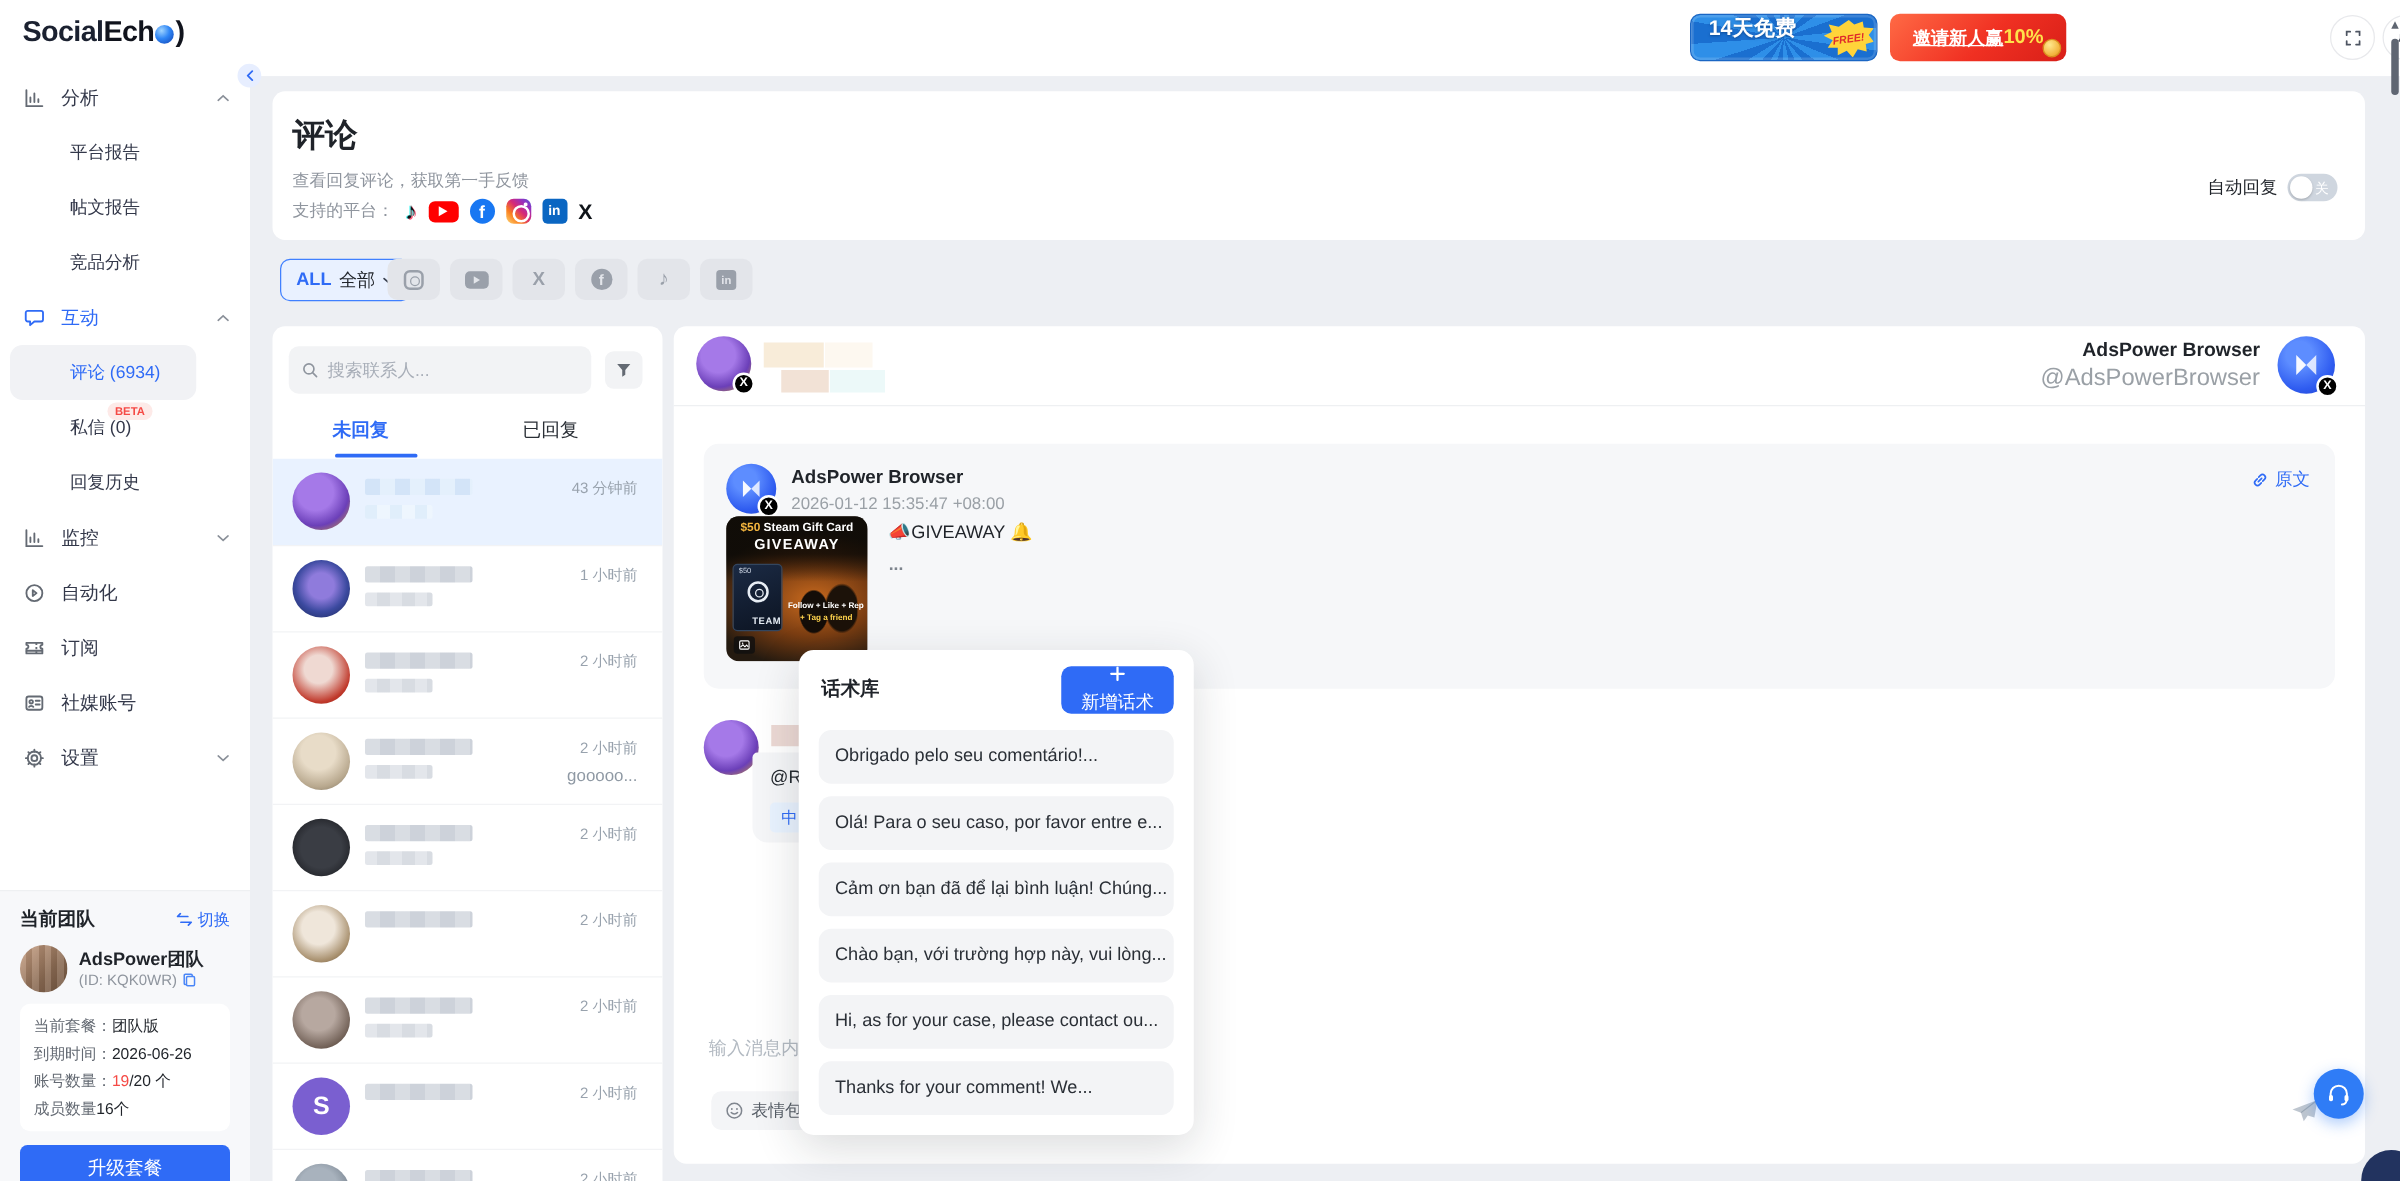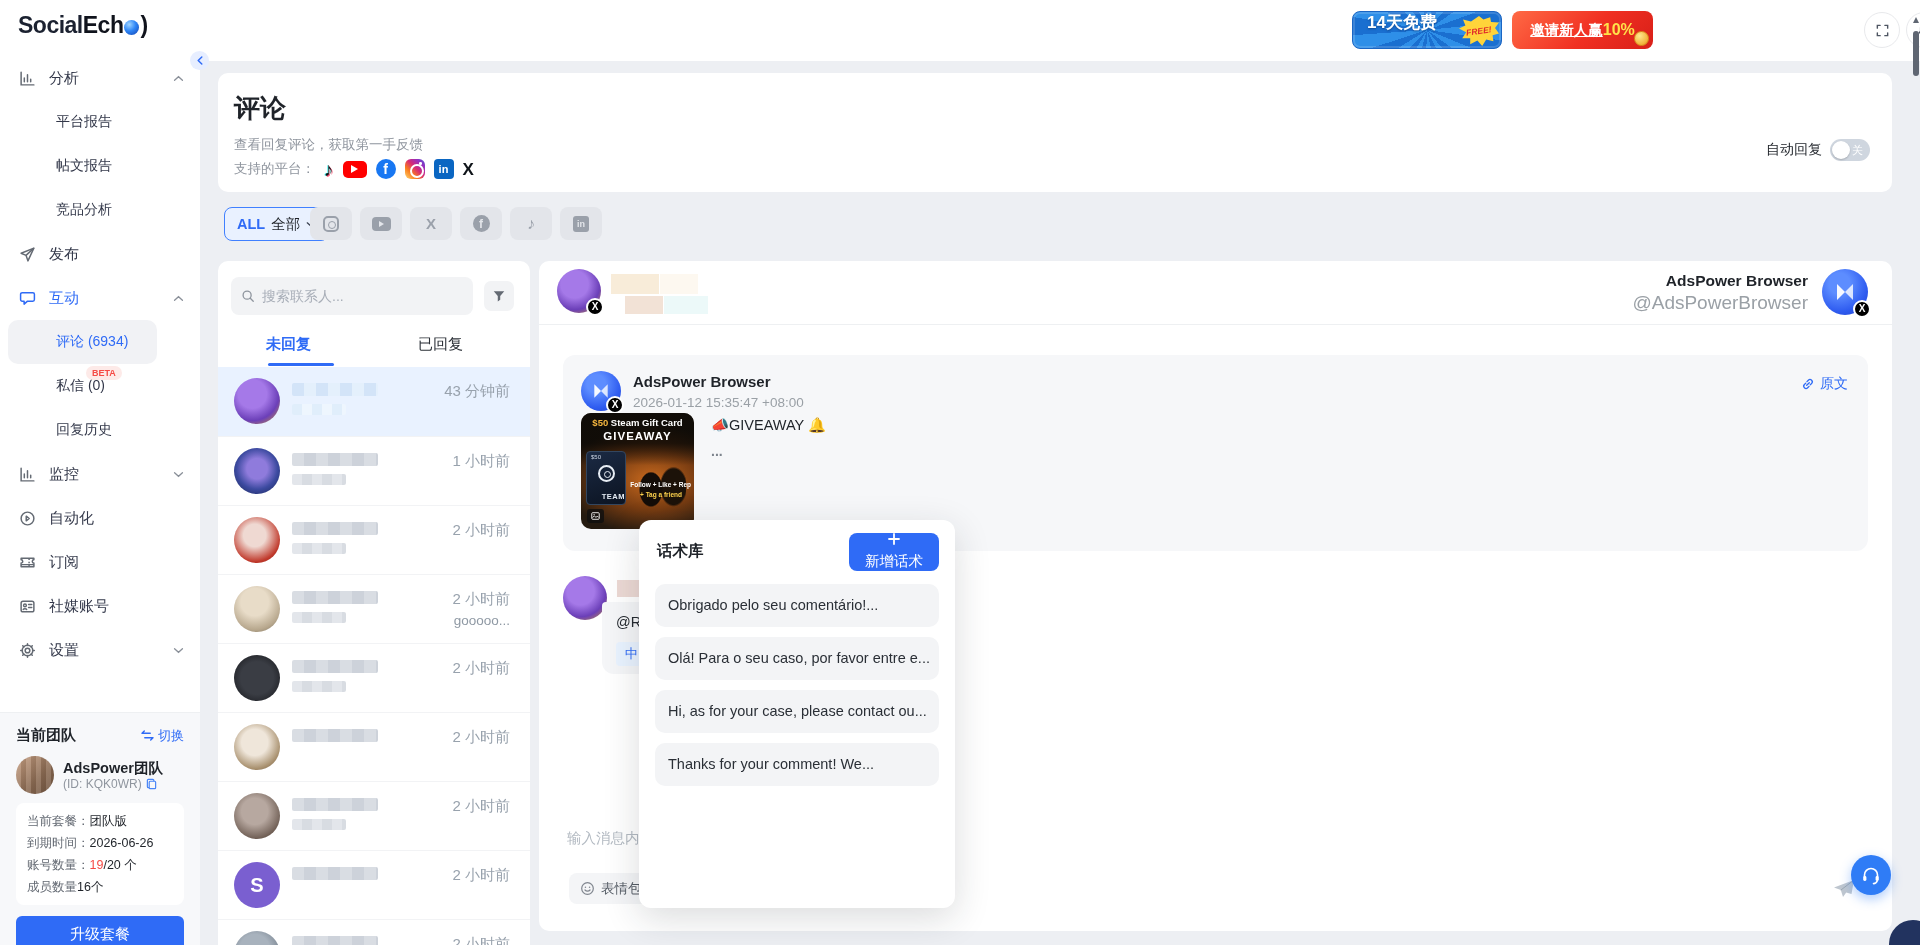--- a/index.html
+++ b/index.html
@@ -136,21 +136,21 @@
   .av5 { background:radial-gradient(circle at 45% 40%, #efe6da 0 35%, #a8906e 70%, #5f4a35 100%); }
   .av6 { background:radial-gradient(circle at 45% 40%, #b7a8a0 0 35%, #6b5a50 75%, #40342c 100%); }
   .av7 { background:#7a5fd0; }
   .av8 { background:radial-gradient(circle at 45% 40%, #a8b2bd 0 40%, #55616e 100%); }
   .c-b1 { position:absolute; left:74px; top:16px; width:86px; height:13px; border-radius:2px;
     background:repeating-linear-gradient(90deg,#d9dde3 0 12px,#cdd2da 12px 24px); }
   .c-b2 { position:absolute; left:74px; top:37px; width:54px; height:11px; border-radius:2px;
     background:repeating-linear-gradient(90deg,#e3e6eb 0 10px,#d8dce2 10px 20px); }
   .sel .c-b1 { background:repeating-linear-gradient(90deg,#d3e4f8 0 12px,#e4f0fc 12px 24px); }
   .sel .c-b2 { background:repeating-linear-gradient(90deg,#e0eefb 0 10px,#eef6fe 10px 20px); }
-  .c-time { position:absolute; right:20px; top:15px; font-size:15px; color:#98a2ad; }
+  .c-time { position:absolute; right:20px; top:15px; font-size:12px; color:#98a2ad; }
   .c-extra { position:absolute; right:20px; top:38px; font-size:13.5px; color:#8f99a4; }
 
   
   .chat-card { left:339px; top:200px; width:1353px; height:670px; overflow:visible; }
   .chat-head { position:absolute; left:0; top:0; width:100%; height:64px; border-bottom:1px solid #eef0f2; }
   .ch-ava { position:absolute; left:18px; top:8px; width:44px; height:44px; border-radius:50%;
     background:radial-gradient(circle at 40% 35%, #a579e8 0 35%, #6b3fb8 65%, #d9a41f 100%); }
   .xbadge { position:absolute; right:-3px; bottom:-3px; width:18px; height:18px; border-radius:50%; background:#000; border:2px solid #fff; color:#fff; font-size:10px; font-weight:900; display:flex; align-items:center; justify-content:center; line-height:1; }
   .ch-b1 { position:absolute; left:72px; top:13px; width:48px; height:20px; background:#f8ecd9; }
   .ch-b2 { position:absolute; left:121px; top:13px; width:38px; height:20px; background:#fdf8f0; }
@@ -239,29 +239,20 @@
     </div>
     <div class="nav-item nav-sub">
         <span>平台报告</span>
       </div>
     <div class="nav-item nav-sub">
         <span>帖文报告</span>
       </div>
     <div class="nav-item nav-sub">
         <span>竞品分析</span>
       </div>
-    <div class="nav-item">
-      <span class="ni-icon">
-          <svg width="17" height="17" viewBox="0 0 16 16" fill="none" stroke="#646a73" stroke-width="1.4" stroke-linejoin="round">
-            <path d="M14 2L2 6.8l4.6 2L8.4 14z"></path>
-            <path d="M14 2L6.6 8.8"></path>
-          </svg>
-        </span>
-      <span>发布</span>
-    </div>
     <div class="nav-item nav-blue">
       <span class="ni-icon">
           <svg width="17" height="17" viewBox="0 0 16 16" fill="none" stroke="#2f6bf6" stroke-width="1.4" stroke-linejoin="round">
             <path d="M3 2.5h10c.8 0 1.5.7 1.5 1.5v5c0 .8-.7 1.5-1.5 1.5H8l-3.2 2.8V10.5H3c-.8 0-1.5-.7-1.5-1.5V4c0-.8.7-1.5 1.5-1.5z"></path>
           </svg>
         </span>
       <span style="color:#2f6bf6">互动</span>
       <span class="chev">
           <svg width="11" height="7" viewBox="0 0 12 8" fill="none" stroke="#8a9099" stroke-width="1.5" stroke-linecap="round">
             <path d="M1.5 6L6 2l4.5 4"></path>
@@ -654,20 +645,22 @@
       <div class="pp-title">话术库</div>
       <button class="pp-add">
         <svg width="12" height="12" viewBox="0 0 12 12" fill="none" stroke="#fff" stroke-width="1.8" stroke-linecap="round">
             <path d="M6 1v10M1 6h10"></path>
           </svg>
         <span>新增话术</span>
       </button>
       <div class="pp-list">
         <div class="pp-item">Obrigado pelo seu comentário!...</div>
         <div class="pp-item">Olá! Para o seu caso, por favor entre e...</div>
+        <div class="pp-item">Cảm ơn bạn đã để lại bình luận! Chúng...</div>
+        <div class="pp-item">Chào bạn, với trường hợp này, vui lòng...</div>
         <div class="pp-item">Hi, as for your case, please contact ou...</div>
         <div class="pp-item">Thanks for your comment! We...</div>
       </div>
     </div>
   </section>
 </main>
 
 <div class="support-fab">
   <svg width="20" height="19" viewBox="0 0 20 19" fill="none" stroke="#fff" stroke-width="1.6" stroke-linecap="round">
       <path d="M3.5 10.5V9a6.5 6.5 0 0113 0v1.5"></path>

